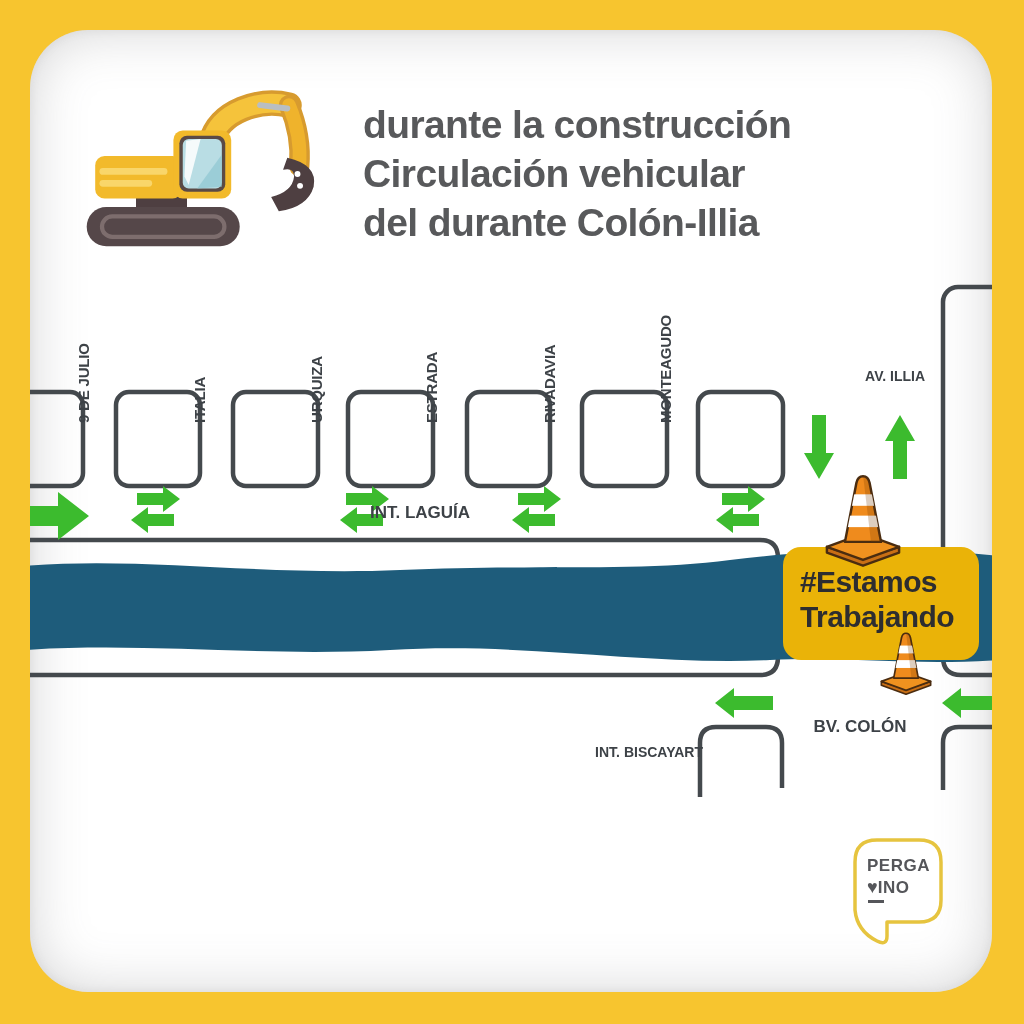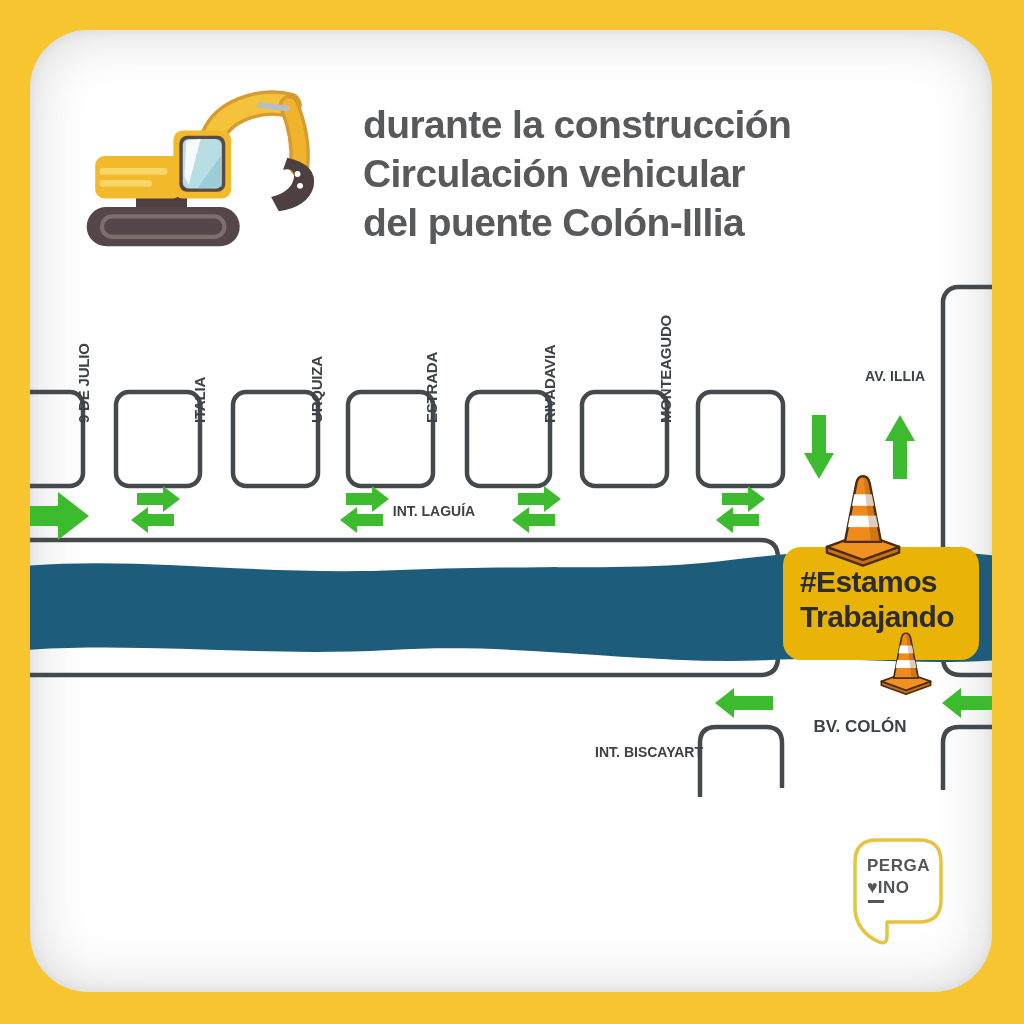--- a/index.html
+++ b/index.html
@@ -18,21 +18,21 @@
     color:#58595b;font-weight:700;font-size:39px;line-height:49px;letter-spacing:-.6px;
   }
 
   
   .vlabel{
     position:absolute;top:377px;height:16px;line-height:16px;white-space:nowrap;
     transform-origin:left bottom;transform:rotate(-90deg);
     font-size:15px;font-weight:700;color:#3d4247;letter-spacing:-.2px;
   }
   .hlabel{position:absolute;color:#3d4247;font-weight:700;white-space:nowrap;}
-  .laguia{left:324px;top:473px;width:160px;text-align:center;font-size:14px;}
+  .laguia{left:340px;top:473px;width:160px;font-size:17px;}
   .illia{left:775px;top:338px;width:120px;text-align:right;font-size:14px;}
   .biscayart{left:548px;top:666px;width:125px;text-align:right;font-size:14px;margin-top:48px;}
   .bvcolon{left:770px;top:687px;width:120px;text-align:center;font-size:17px;}
 
   svg.layer{position:absolute;left:0;top:0;width:962px;height:962px;}
 
   
   .badge{
     position:absolute;left:737px;top:517px;width:196px;height:113px;
     background:#eab308;border-radius:18px;z-index:4;
@@ -116,21 +116,21 @@
   <div class="vlabel" style="left:644px">MONTEAGUDO</div>
 
   <div class="hlabel laguia">INT. LAGUÍA</div>
   <div class="hlabel illia">AV. ILLIA</div>
   <div class="hlabel biscayart">INT. BISCAYART</div>
   <div class="hlabel bvcolon">BV. COLÓN</div>
 
   <div class="title">
     <div>durante la construcción</div>
     <div>Circulación vehicular</div>
-    <div>del puente Colón-Illia</div>
+    <div>del durante Colón-Illia</div>
   </div>
 
   <div class="badge">
     <div class="inner">
       <div>#Estamos</div>
       <div>Trabajando</div>
     </div>
   </div>
 
   <svg class="layer cones" viewBox="0 0 962 962">

